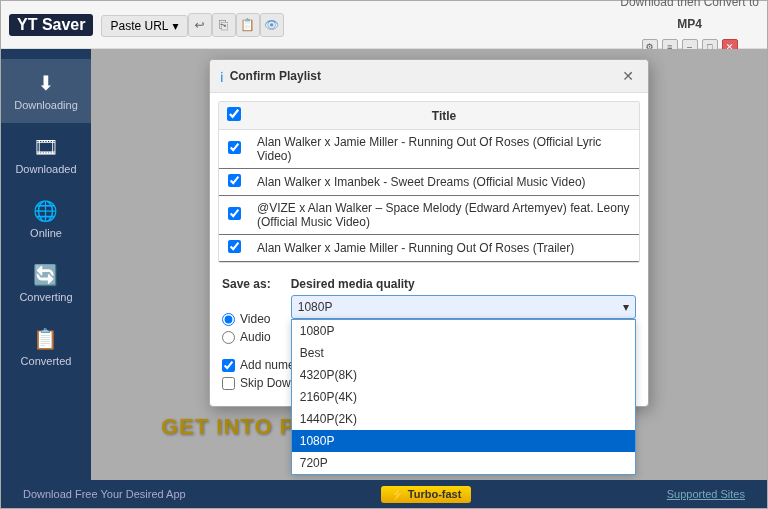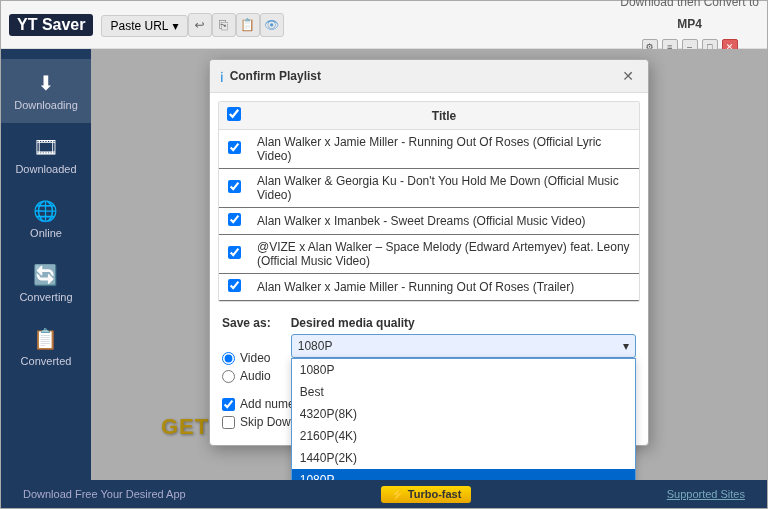--- a/index.html
+++ b/index.html
@@ -470,26 +470,20 @@
                 <tr>
       <td class="checkbox-col">
         <input type="checkbox" checked="" style="">
       </td>
       <td>Alan Walker x Jamie Miller - Running Out Of Roses (Official Lyric Video)</td>
     </tr>
                     <tr>
       <td class="checkbox-col">
         <input type="checkbox" checked="" style="">
       </td>
-      <td>Alan Walker &amp; Georgia Ku - Don't You Hold Me Down (Official Music Video)</td>
-    </tr>
-                    <tr>
-      <td class="checkbox-col">
-        <input type="checkbox" checked="" style="">
-      </td>
       <td>Alan Walker x Imanbek - Sweet Dreams (Official Music Video)</td>
     </tr>
                     <tr>
       <td class="checkbox-col">
         <input type="checkbox" checked="" style="">
       </td>
       <td>@VIZE  x Alan Walker – Space Melody (Edward Artemyev) feat. Leony (Official Music Video)</td>
     </tr>
                     <tr>
       <td class="checkbox-col">

